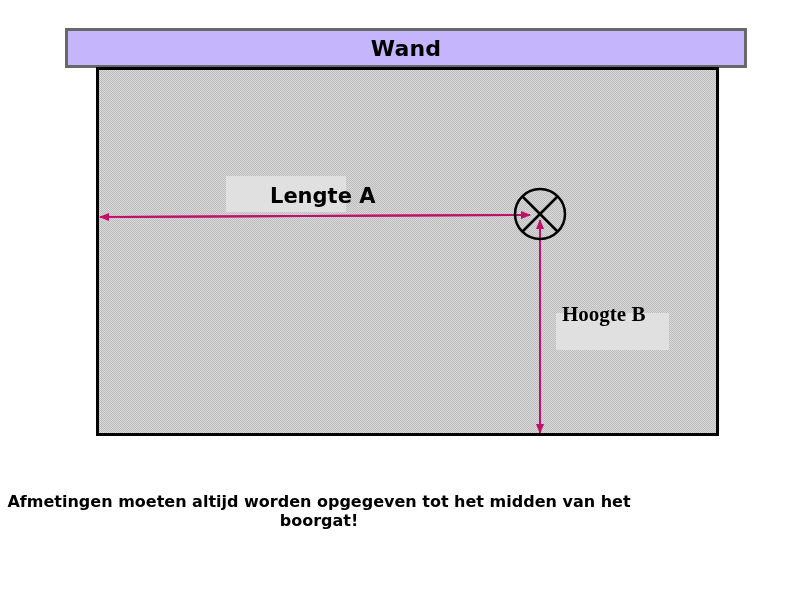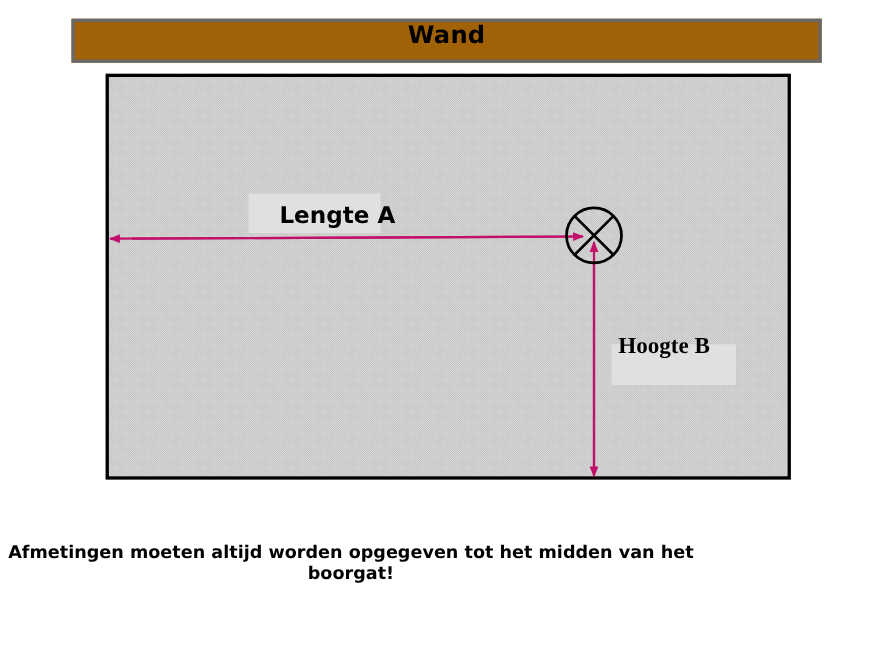--- a/index.html
+++ b/index.html
@@ -1,19 +1,19 @@
 <!DOCTYPE html>
 <html><head>
 <meta charset="utf-8">
 <style>
   html, body { margin:0; padding:0; }
   body { width:800px; height:600px; background:#ffffff; position:relative; overflow:hidden;
          font-family:"DejaVu Sans", sans-serif; }
-  .wall-banner { position:absolute; left:65px; top:17px; width:676px; height:34px;
-         background:#a16207; border:3px solid #686868; display:flex; justify-content:center; }
+  .wall-banner { position:absolute; left:65px; top:28px; width:676px; height:34px;
+         background:#c4b5fd; border:3px solid #686868; display:flex; align-items:center; justify-content:center; }
   .wall-banner span { font-weight:bold; font-size:22px; color:#000; letter-spacing:0.2px; }
   .wall-area { position:absolute; left:96px; top:67px; width:617px; height:363px;
          border:3px solid #000; border-top-width:3px;
          background-color:#d8d8d8;
          background-image:
            linear-gradient(45deg, #bdbdbd 25%, transparent 25%, transparent 75%, #bdbdbd 75%),
            linear-gradient(45deg, #bdbdbd 25%, transparent 25%, transparent 75%, #bdbdbd 75%);
          background-size:2px 2px; background-position:0 0, 1px 1px; }
   .label-box { position:absolute; background:#e0e0e0; }
   .label { position:absolute; font-weight:bold; font-size:21px; color:#000; white-space:nowrap; }
@@ -24,21 +24,21 @@
 </head>
 <body>
 
 <div class="wall-banner">
   <span>Wand</span>
 </div>
 
 <div class="wall-area"></div>
 
 <div class="label-box" style="left:226px; top:176px; width:120px; height:36px;"></div>
-<div class="label" style="left:254px; top:184px;">Lengte A</div>
+<div class="label" style="left:270px; top:184px;">Lengte A</div>
 
 <div class="label-box" style="left:556px; top:313px; width:113px; height:37px;"></div>
 <div class="label" style="left:562px; top:302px;font-family:Liberation Serif, serif;">Hoogte B</div>
 
 <svg class="overlay" width="800" height="600" viewBox="0 0 800 600">
   <defs>
     <marker id="ah" markerWidth="10" markerHeight="10" refX="9" refY="5" orient="auto" markerUnits="userSpaceOnUse">
       <path d="M0,1 L10,5 L0,9 Z" fill="#c0106a"></path>
     </marker>
   </defs>

